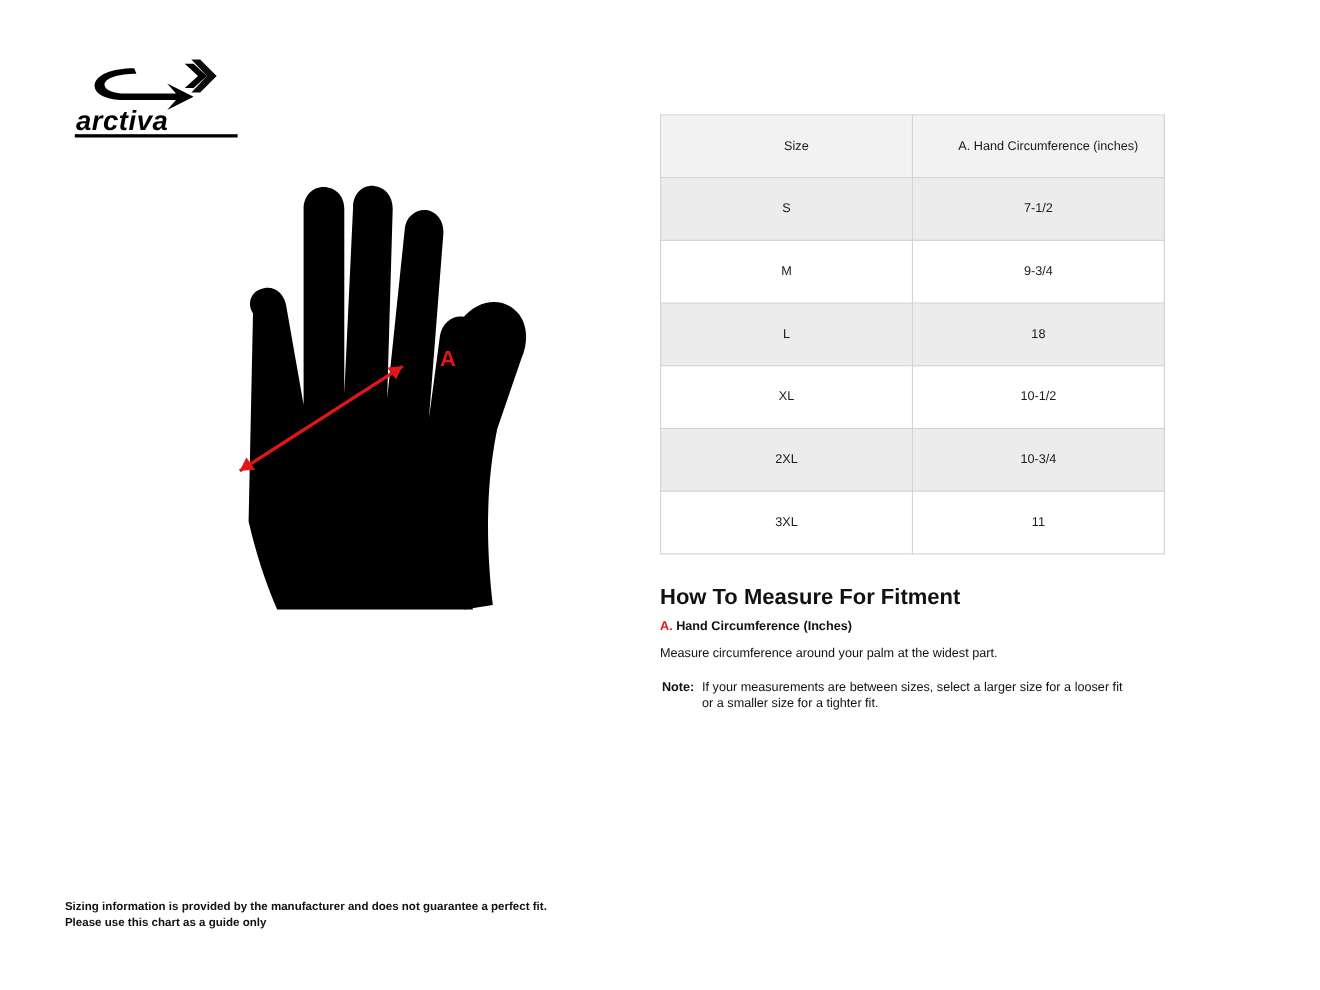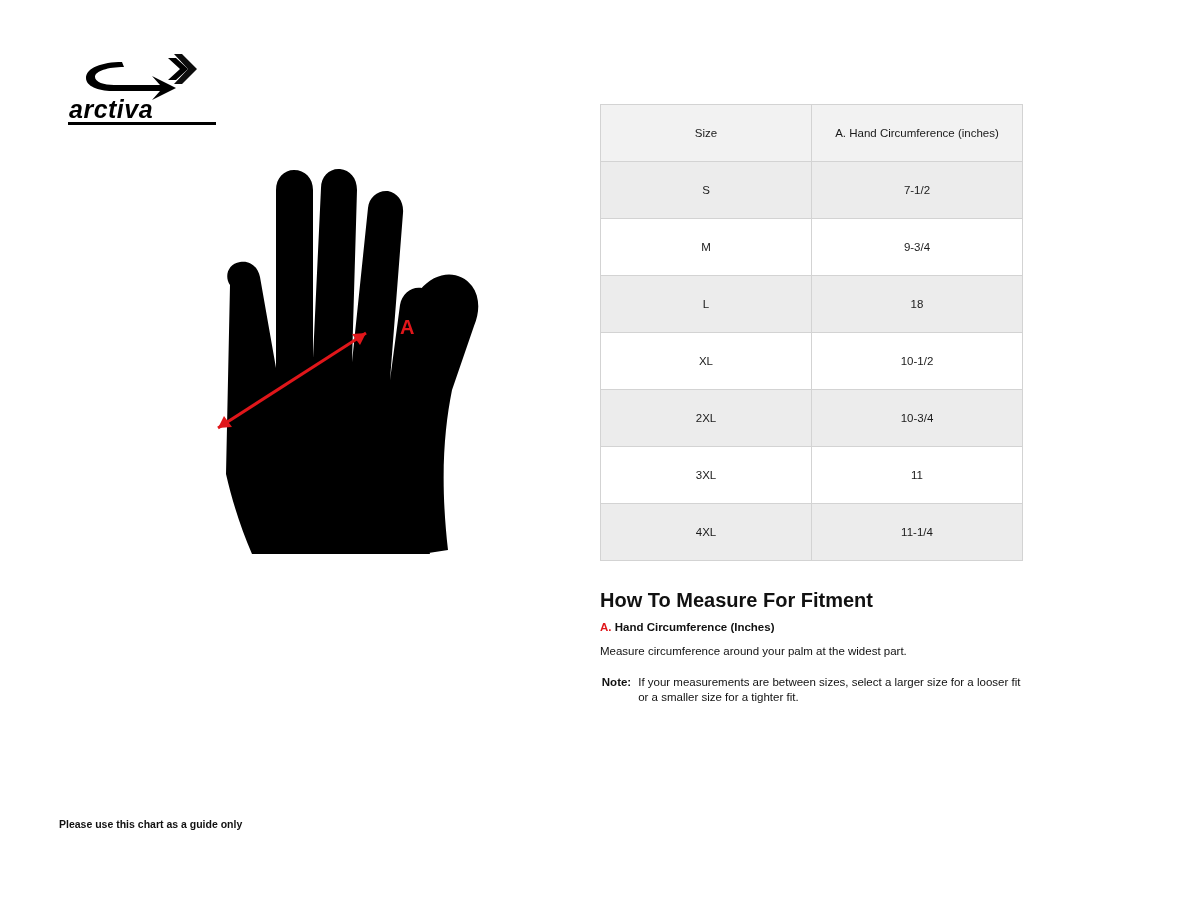--- a/index.html
+++ b/index.html
@@ -71,21 +71,21 @@
     height: 56px;
     text-align: center;
     vertical-align: middle;
     font-size: 11.5px;
     font-weight: normal;
     color: #1a1a1a;
     padding: 0;
   }
   table.size-table tr.row-odd td { background: #ececec; }
   table.size-table tr.row-even td { background: #ffffff; }
-  table.size-table tr.header-row td { background: #f2f2f2; }
+  table.size-table tr.header-row td { background: #f2f2f2; padding-left: 18px; }
   table.size-table td.col-size { width: 210px; }
   table.size-table td.col-val { width: 210px; }
 
   
   .how-title {
     margin: 28px 0 8px 0;
     font-size: 20px;
     font-weight: bold;
     color: #111111;
   }
@@ -221,35 +221,32 @@
         <td class="col-val">10-1/2</td>
       </tr>
       <tr class="row-odd">
         <td class="col-size">2XL</td>
         <td class="col-val">10-3/4</td>
       </tr>
       <tr class="row-even">
         <td class="col-size">3XL</td>
         <td class="col-val">11</td>
       </tr>
-      <tr class="row-odd">
-        <td class="col-size">4XL</td>
-        <td class="col-val">11-1/4</td>
-      </tr>
     </tbody>
   </table>
 
   <h3 class="how-title">How To Measure For Fitment</h3>
   <div class="measure-line">
     <span class="letter">A.</span>
     <span>Hand Circumference (Inches)</span>
   </div>
   <div class="measure-desc">Measure circumference around your palm at the widest part.</div>
 
   <div class="note-block">
     <span class="note-label">Note:</span>
     <span class="note-text">If your measurements are between sizes, select a larger size for a looser fit or a smaller size for a tighter fit.</span>
   </div>
 </div>
 
 <div class="footer">
+  <div>Sizing information is provided by the manufacturer and does not guarantee a perfect fit.</div>
   <div>Please use this chart as a guide only</div>
 </div>
 
 </body></html>

